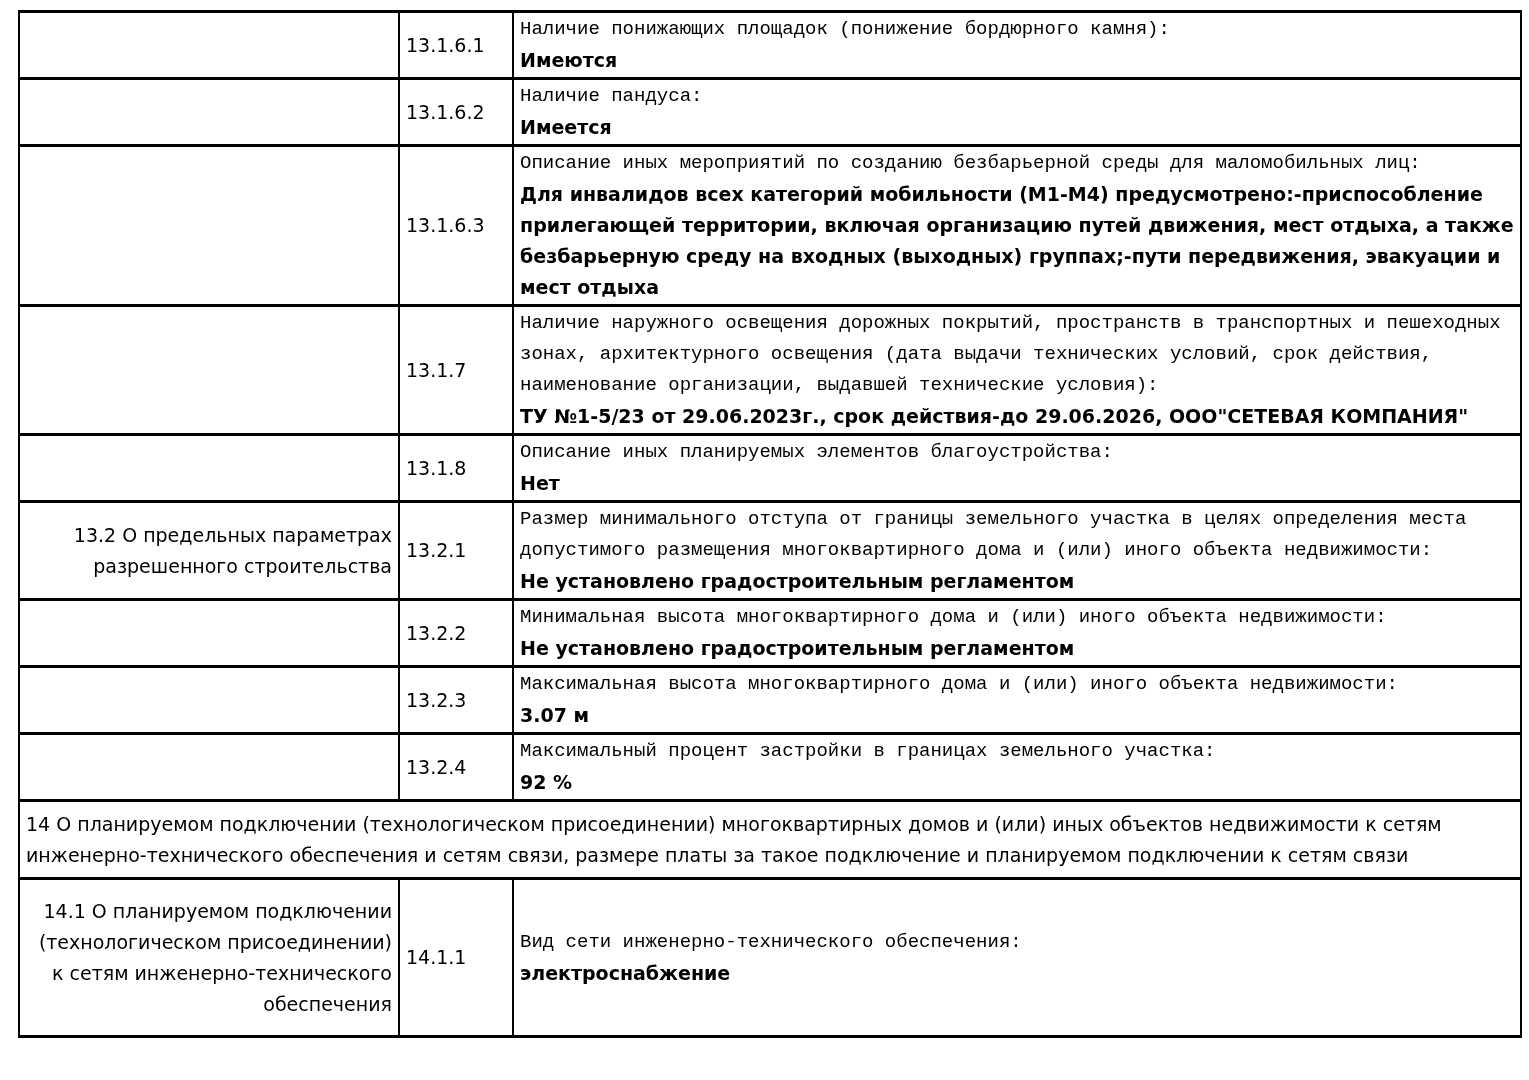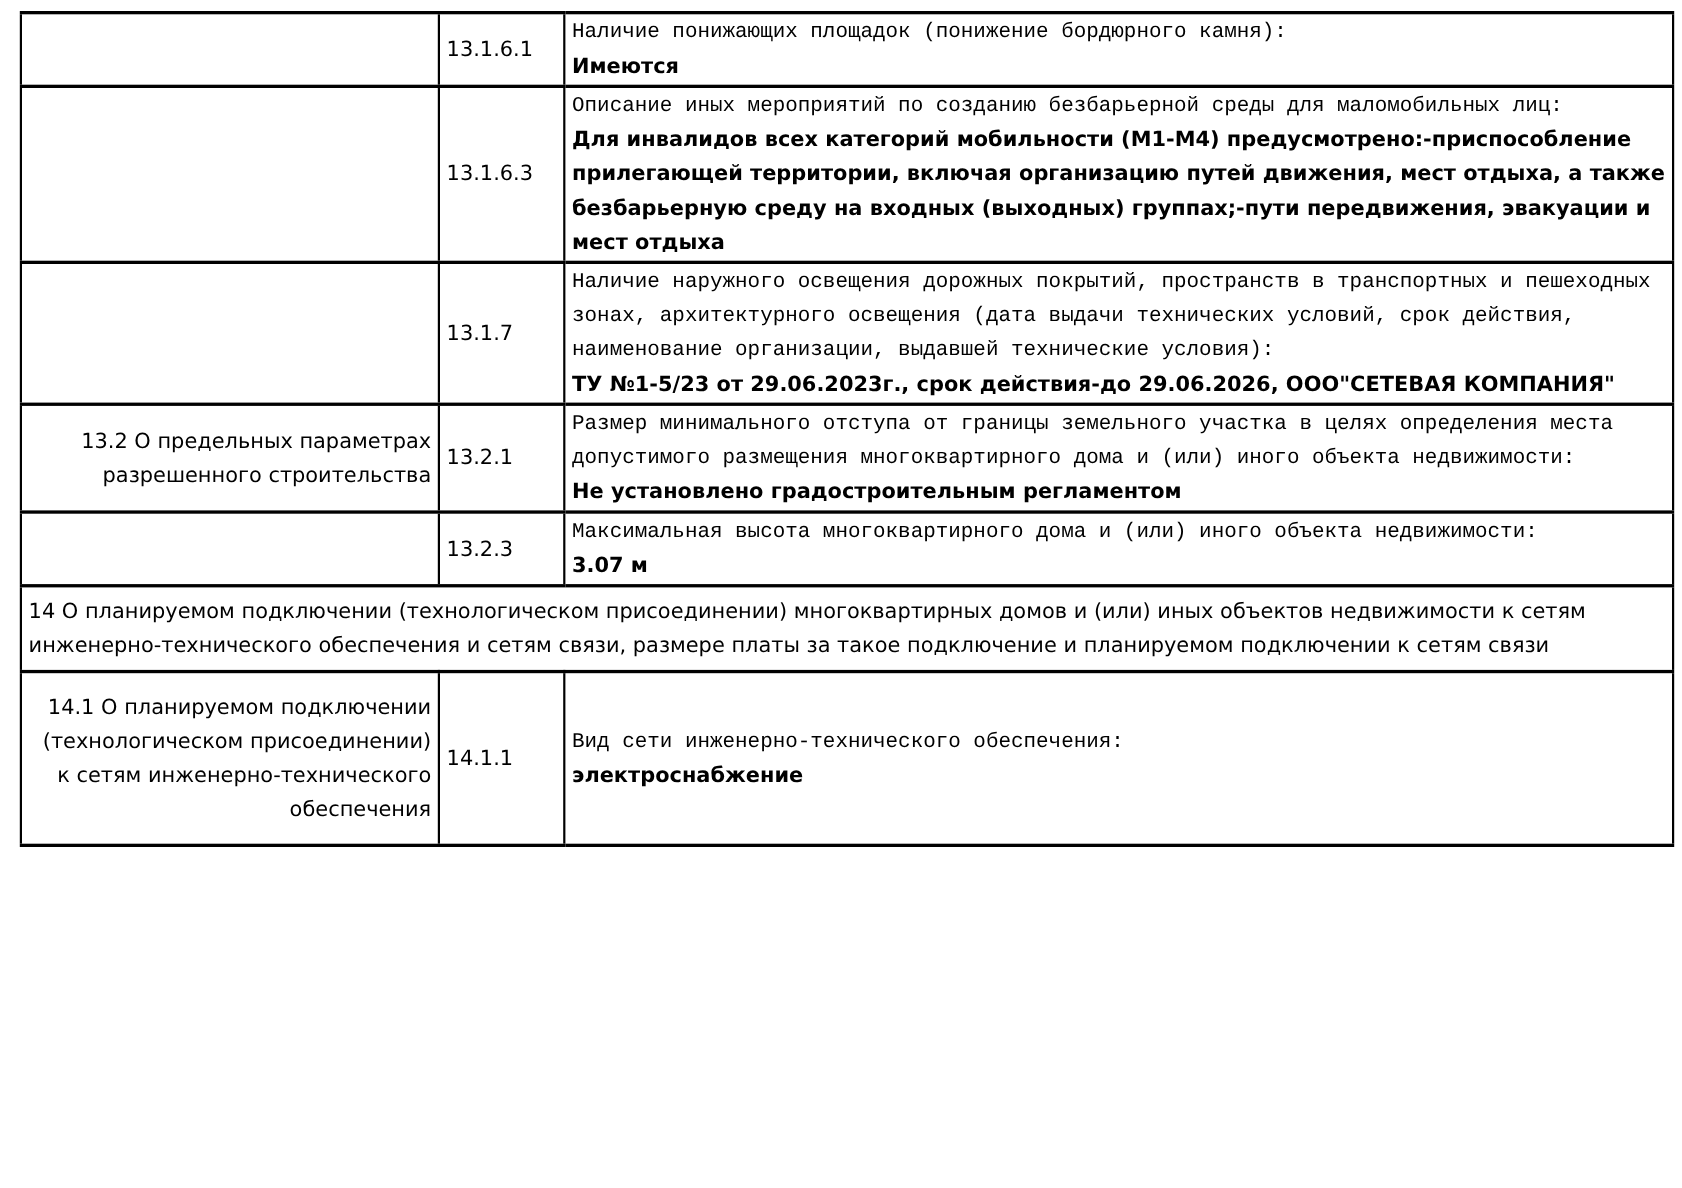--- a/index.html
+++ b/index.html
@@ -57,50 +57,82 @@
   <table class="decl">
     <tbody>
       <tr class="h-2">
         <td class="c1"></td>
         <td class="c2">13.1.6.1</td>
         <td class="c3">
           <div class="lbl">Наличие понижающих площадок (понижение бордюрного камня):</div>
           <div class="val">Имеются</div>
         </td>
       </tr>
+      <tr class="h-2">
+        <td class="c1"></td>
+        <td class="c2">13.1.6.2</td>
+        <td class="c3">
+          <div class="lbl">Наличие пандуса:</div>
+          <div class="val">Имеется</div>
+        </td>
+      </tr>
       <tr class="h-5">
         <td class="c1"></td>
         <td class="c2">13.1.6.3</td>
         <td class="c3">
           <div class="lbl">Описание иных мероприятий по созданию безбарьерной среды для маломобильных лиц:</div>
           <div class="val">Для инвалидов всех категорий мобильности (М1-М4) предусмотрено:-приспособление прилегающей территории, включая организацию путей движения, мест отдыха, а также безбарьерную среду на входных (выходных) группах;-пути передвижения, эвакуации и мест отдыха</div>
         </td>
       </tr>
       <tr class="h-4">
         <td class="c1"></td>
         <td class="c2">13.1.7</td>
         <td class="c3">
           <div class="lbl">Наличие наружного освещения дорожных покрытий, пространств в транспортных и пешеходных зонах, архитектурного освещения (дата выдачи технических условий, срок действия, наименование организации, выдавшей технические условия):</div>
           <div class="val">ТУ №1-5/23 от 29.06.2023г., срок действия-до 29.06.2026, ООО"СЕТЕВАЯ КОМПАНИЯ"</div>
         </td>
       </tr>
+      <tr class="h-2">
+        <td class="c1"></td>
+        <td class="c2">13.1.8</td>
+        <td class="c3">
+          <div class="lbl">Описание иных планируемых элементов благоустройства:</div>
+          <div class="val">Нет</div>
+        </td>
+      </tr>
       <tr class="h-3">
         <td class="c1">13.2 О предельных параметрах разрешенного строительства</td>
         <td class="c2">13.2.1</td>
         <td class="c3">
           <div class="lbl">Размер минимального отступа от границы земельного участка в целях определения места допустимого размещения многоквартирного дома и (или) иного объекта недвижимости:</div>
           <div class="val">Не установлено градостроительным регламентом</div>
         </td>
       </tr>
       <tr class="h-2">
         <td class="c1"></td>
+        <td class="c2">13.2.2</td>
+        <td class="c3">
+          <div class="lbl">Минимальная высота многоквартирного дома и (или) иного объекта недвижимости:</div>
+          <div class="val">Не установлено градостроительным регламентом</div>
+        </td>
+      </tr>
+      <tr class="h-2">
+        <td class="c1"></td>
         <td class="c2">13.2.3</td>
         <td class="c3">
           <div class="lbl">Максимальная высота многоквартирного дома и (или) иного объекта недвижимости:</div>
           <div class="val">3.07 м</div>
+        </td>
+      </tr>
+      <tr class="h-2">
+        <td class="c1"></td>
+        <td class="c2">13.2.4</td>
+        <td class="c3">
+          <div class="lbl">Максимальный процент застройки в границах земельного участка:</div>
+          <div class="val">92 %</div>
         </td>
       </tr>
       <tr class="h-hdr">
         <td colspan="3">14 О планируемом подключении (технологическом присоединении) многоквартирных домов и (или) иных объектов недвижимости к сетям инженерно-технического обеспечения и сетям связи, размере платы за такое подключение и планируемом подключении к сетям связи</td>
       </tr>
       <tr class="h-last">
         <td class="c1">14.1 О планируемом подключении (технологическом присоединении) к сетям инженерно-технического обеспечения</td>
         <td class="c2">14.1.1</td>
         <td class="c3">
           <div class="lbl">Вид сети инженерно-технического обеспечения:</div>

